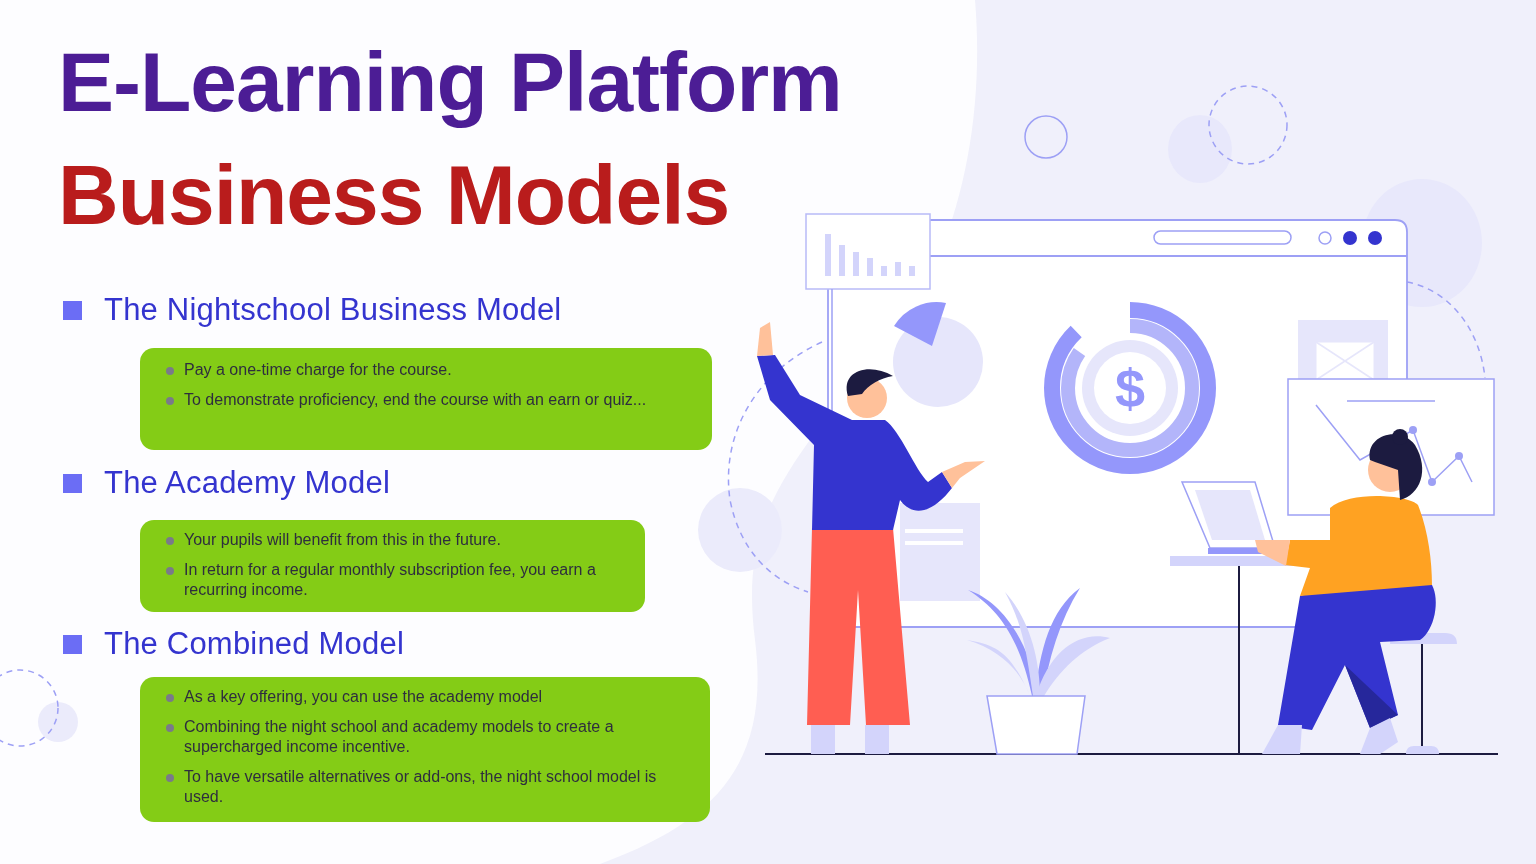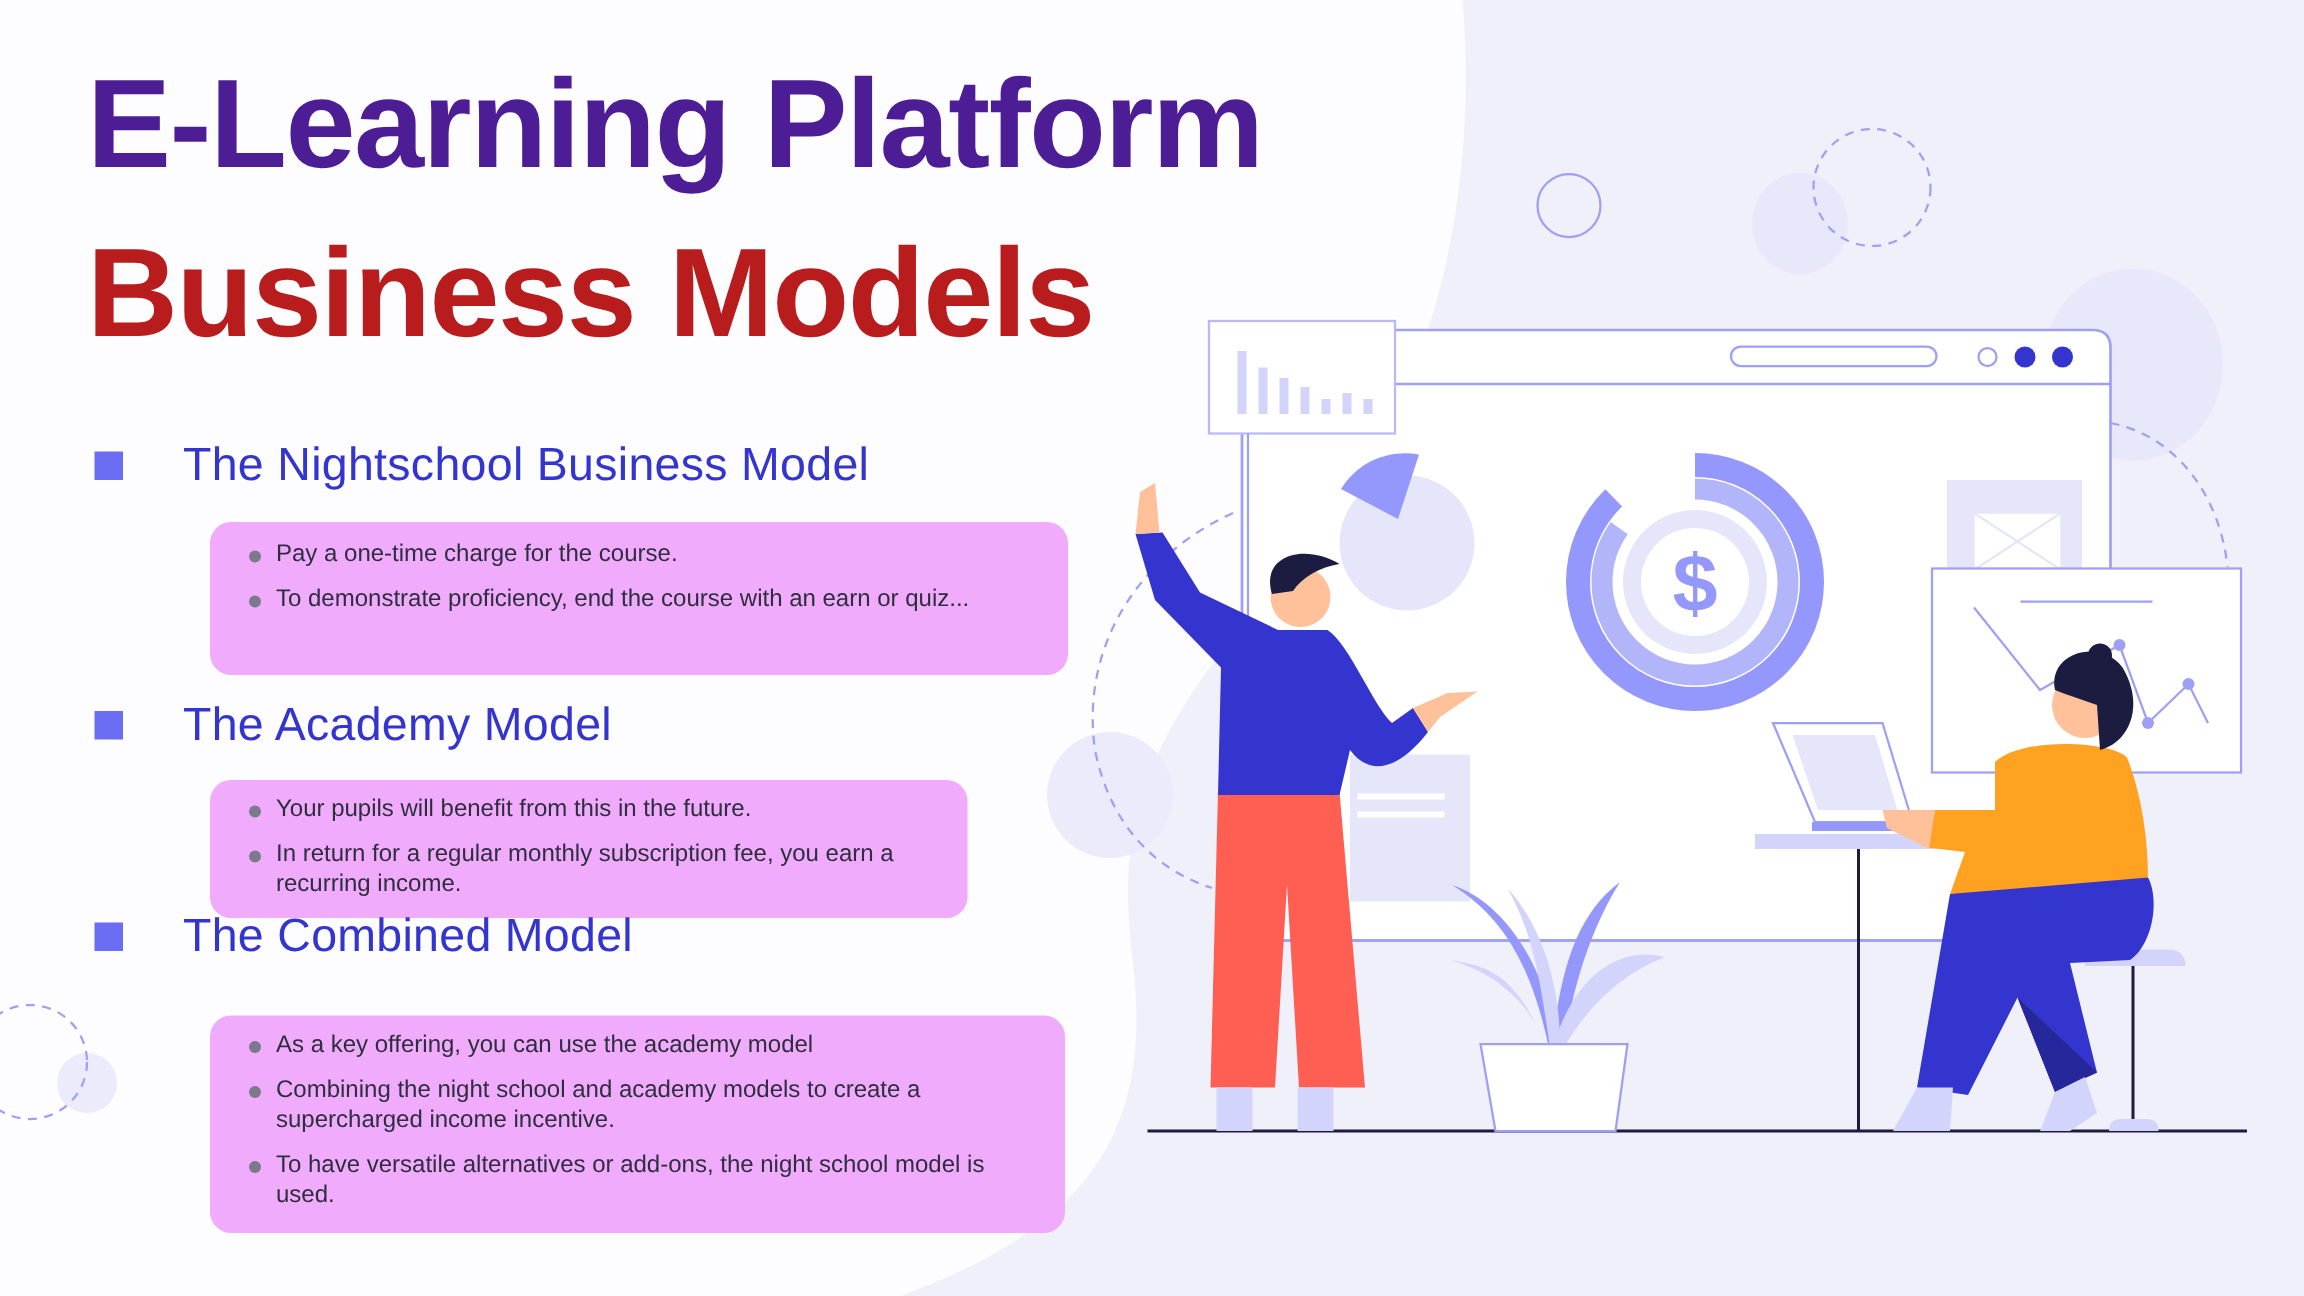--- a/index.html
+++ b/index.html
@@ -1,23 +1,23 @@
 <!DOCTYPE html>
 <html><head>
 <meta charset="utf-8">
 <style>
   html, body { margin:0; padding:0; }
   body { width:1536px; height:864px; overflow:hidden; position:relative; background:#f0f0fb; font-family:"Liberation Sans", sans-serif; }
   .bg-svg { position:absolute; left:0; top:0; width:1536px; height:864px; }
   .title1 { position:absolute; left:58px; top:32px; font-size:84px; font-weight:700; color:#4c1d95; letter-spacing:-1px; line-height:100px; margin:0; }
   .title2 { position:absolute; left:58px; top:145px; font-size:84px; font-weight:700; color:#b91c1c; letter-spacing:-1px; line-height:100px; margin:0; }
-  .section-head { position:absolute; left:63px; display:flex; align-items:center;gap:18px; }
+  .section-head { position:absolute; left:63px; display:flex; align-items:center; }
   .sq { width:19px; height:19px; background:#6b6df5; margin-right:22px; }
   .section-head h2 { margin:0; font-size:31px; font-weight:400; color:#3434cf; letter-spacing:0.2px; }
-  .card { position:absolute; background:#f0abfc; border-radius:14px; }
+  .card { position:absolute; background:#84cc16; border-radius:14px; }
   .card ul { list-style:none; margin:0; padding:0; }
   .card li { position:relative; padding-left:20px; font-size:16px; color:#2e2e3e; line-height:20px; margin-bottom:10px; }
   .card li::before { content:""; position:absolute; left:2px; top:7px; width:8px; height:8px; border-radius:50%; background:#7a7a8a; }
   .illus { position:absolute; left:0; top:0; width:1536px; height:864px; }
 </style>
 </head>
 <body>
 
 <svg class="bg-svg" viewBox="0 0 1536 864">
   <rect x="0" y="0" width="1536" height="864" fill="#f0f0fb"></rect>
@@ -50,21 +50,21 @@
   <div class="sq"></div>
   <h2>The Academy Model</h2>
 </div>
 <div class="card" style="left:140px; top:520px; width:505px; height:92px; padding:10px 20px 0 24px; box-sizing:border-box;">
   <ul>
     <li>Your pupils will benefit from this in the future.</li>
     <li>In return for a regular monthly subscription fee, you earn a recurring income.</li>
   </ul>
 </div>
 
-<div class="section-head" style="top:606px;">
+<div class="section-head" style="top:626px;">
   <div class="sq"></div>
   <h2>The Combined Model</h2>
 </div>
 <div class="card" style="left:140px; top:677px; width:570px; height:145px; padding:10px 30px 0 24px; box-sizing:border-box;">
   <ul>
     <li>As a key offering, you can use the academy model</li>
     <li>Combining the night school and academy models to create a supercharged income incentive.</li>
     <li>To have versatile alternatives or add-ons, the night school model is used.</li>
   </ul>
 </div>

